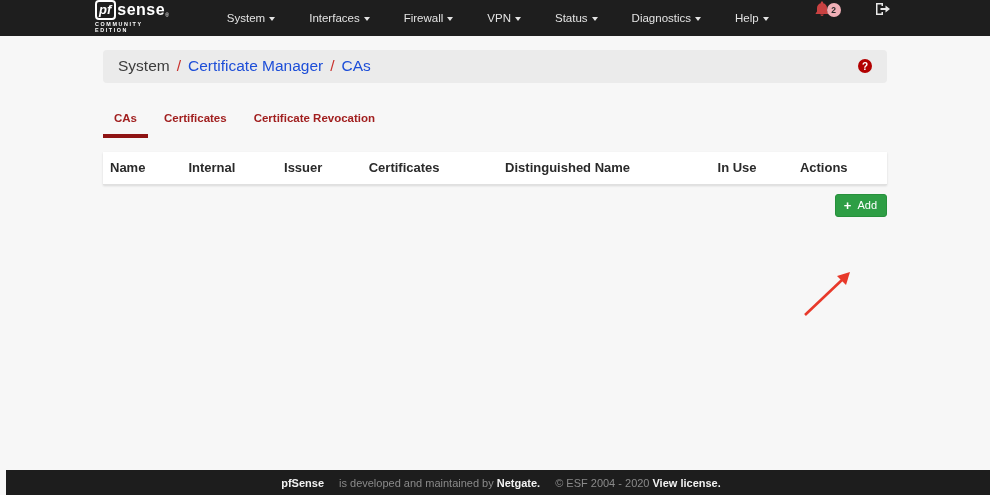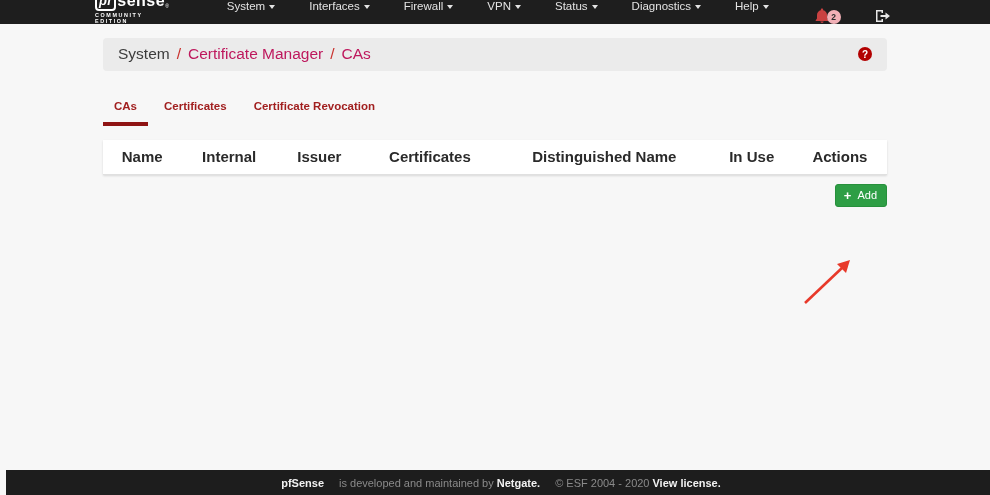--- a/index.html
+++ b/index.html
@@ -5,24 +5,24 @@
   * { margin: 0; padding: 0; box-sizing: border-box; }
   html, body { width: 990px; height: 495px; overflow: hidden; }
   body {
     font-family: "Liberation Sans", sans-serif;
     background: #f7f7f7;
     position: relative;
   }
 
   
   .navbar {
-    height: 24px;
+    height: 36px;
     background: #1e1e1e;
     display: flex;
-    align-items: flex-end;
+    align-items: flex-start;
     padding: 0 103px 0 95px;
     gap: 24px;
   }
   .logo { display: flex; flex-direction: column; margin-right: 22px; cursor: pointer; }
   .logo-top { display: flex; align-items: center; }
   .pf-box {
     border: 2px solid #fff;
     border-radius: 4px;
     color: #fff;
     font-style: italic;
@@ -83,21 +83,21 @@
     background: #ebebeb;
     border-radius: 4px;
     padding: 5px 15px 6px 15px;
     font-size: 15.5px;
     display: flex;
     align-items: center;
     height: 33px;
   }
   .crumb-root { color: #3c3c3c; }
   .crumb-sep { color: #c9302c; margin: 0 7px; }
-  .crumb-link { color: #be185d; text-decoration: none; cursor: pointer; }
+  .crumb-link { color: #1d4ed8; text-decoration: none; cursor: pointer; }
   .help-icon {
     margin-left: auto;
     background: #b causa0000;
     background: #b20000;
     color: #fff;
     width: 14px; height: 14px;
     border-radius: 50%;
     font-size: 10px;
     font-weight: bold;
     display: flex;
@@ -126,22 +126,22 @@
     font-weight: bold;
     font-size: 12.5px;
     padding: 2px 9px 3px 9px;
   }
   .panel table {
     width: 100%;
     border-collapse: collapse;
     background: #ffffff;
   }
   .panel th {
-    text-align: center;
-    font-size: 15px;
+    text-align: left;
+    font-size: 13px;
     font-weight: bold;
     color: #2a2a2a;
     padding: 8px 7px 9px 7px;
     border-bottom: 1px solid #e0e0e0;
   }
   th.col-0 { width: 10%; }
   th.col-1 { width: 12.2%; }
   th.col-2 { width: 10.8%; }
   th.col-3 { width: 17.4%; }
   th.col-4 { width: 27.1%; }

